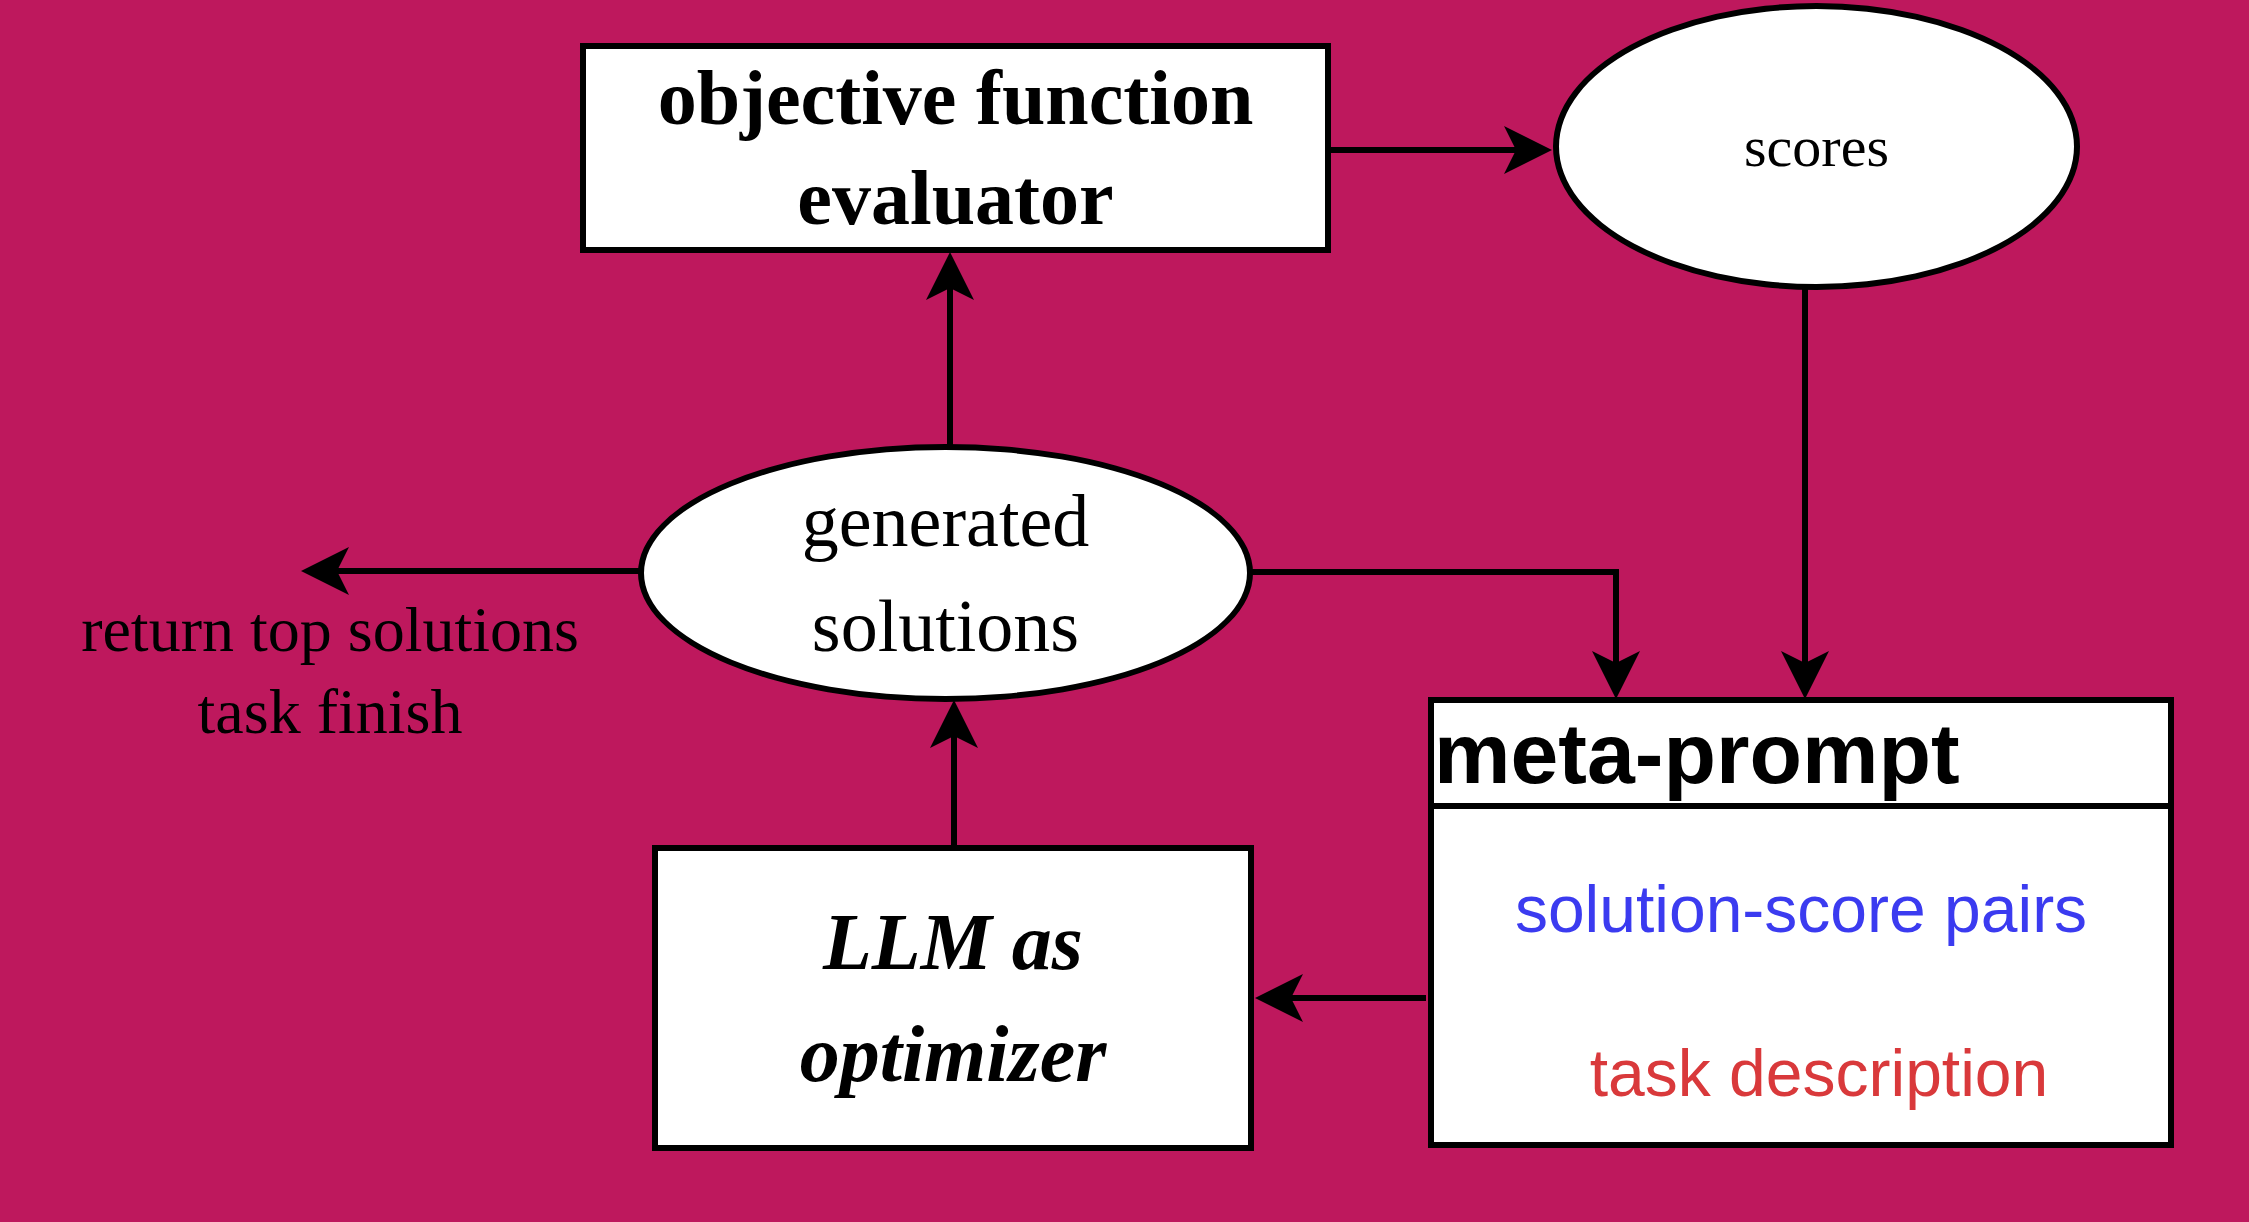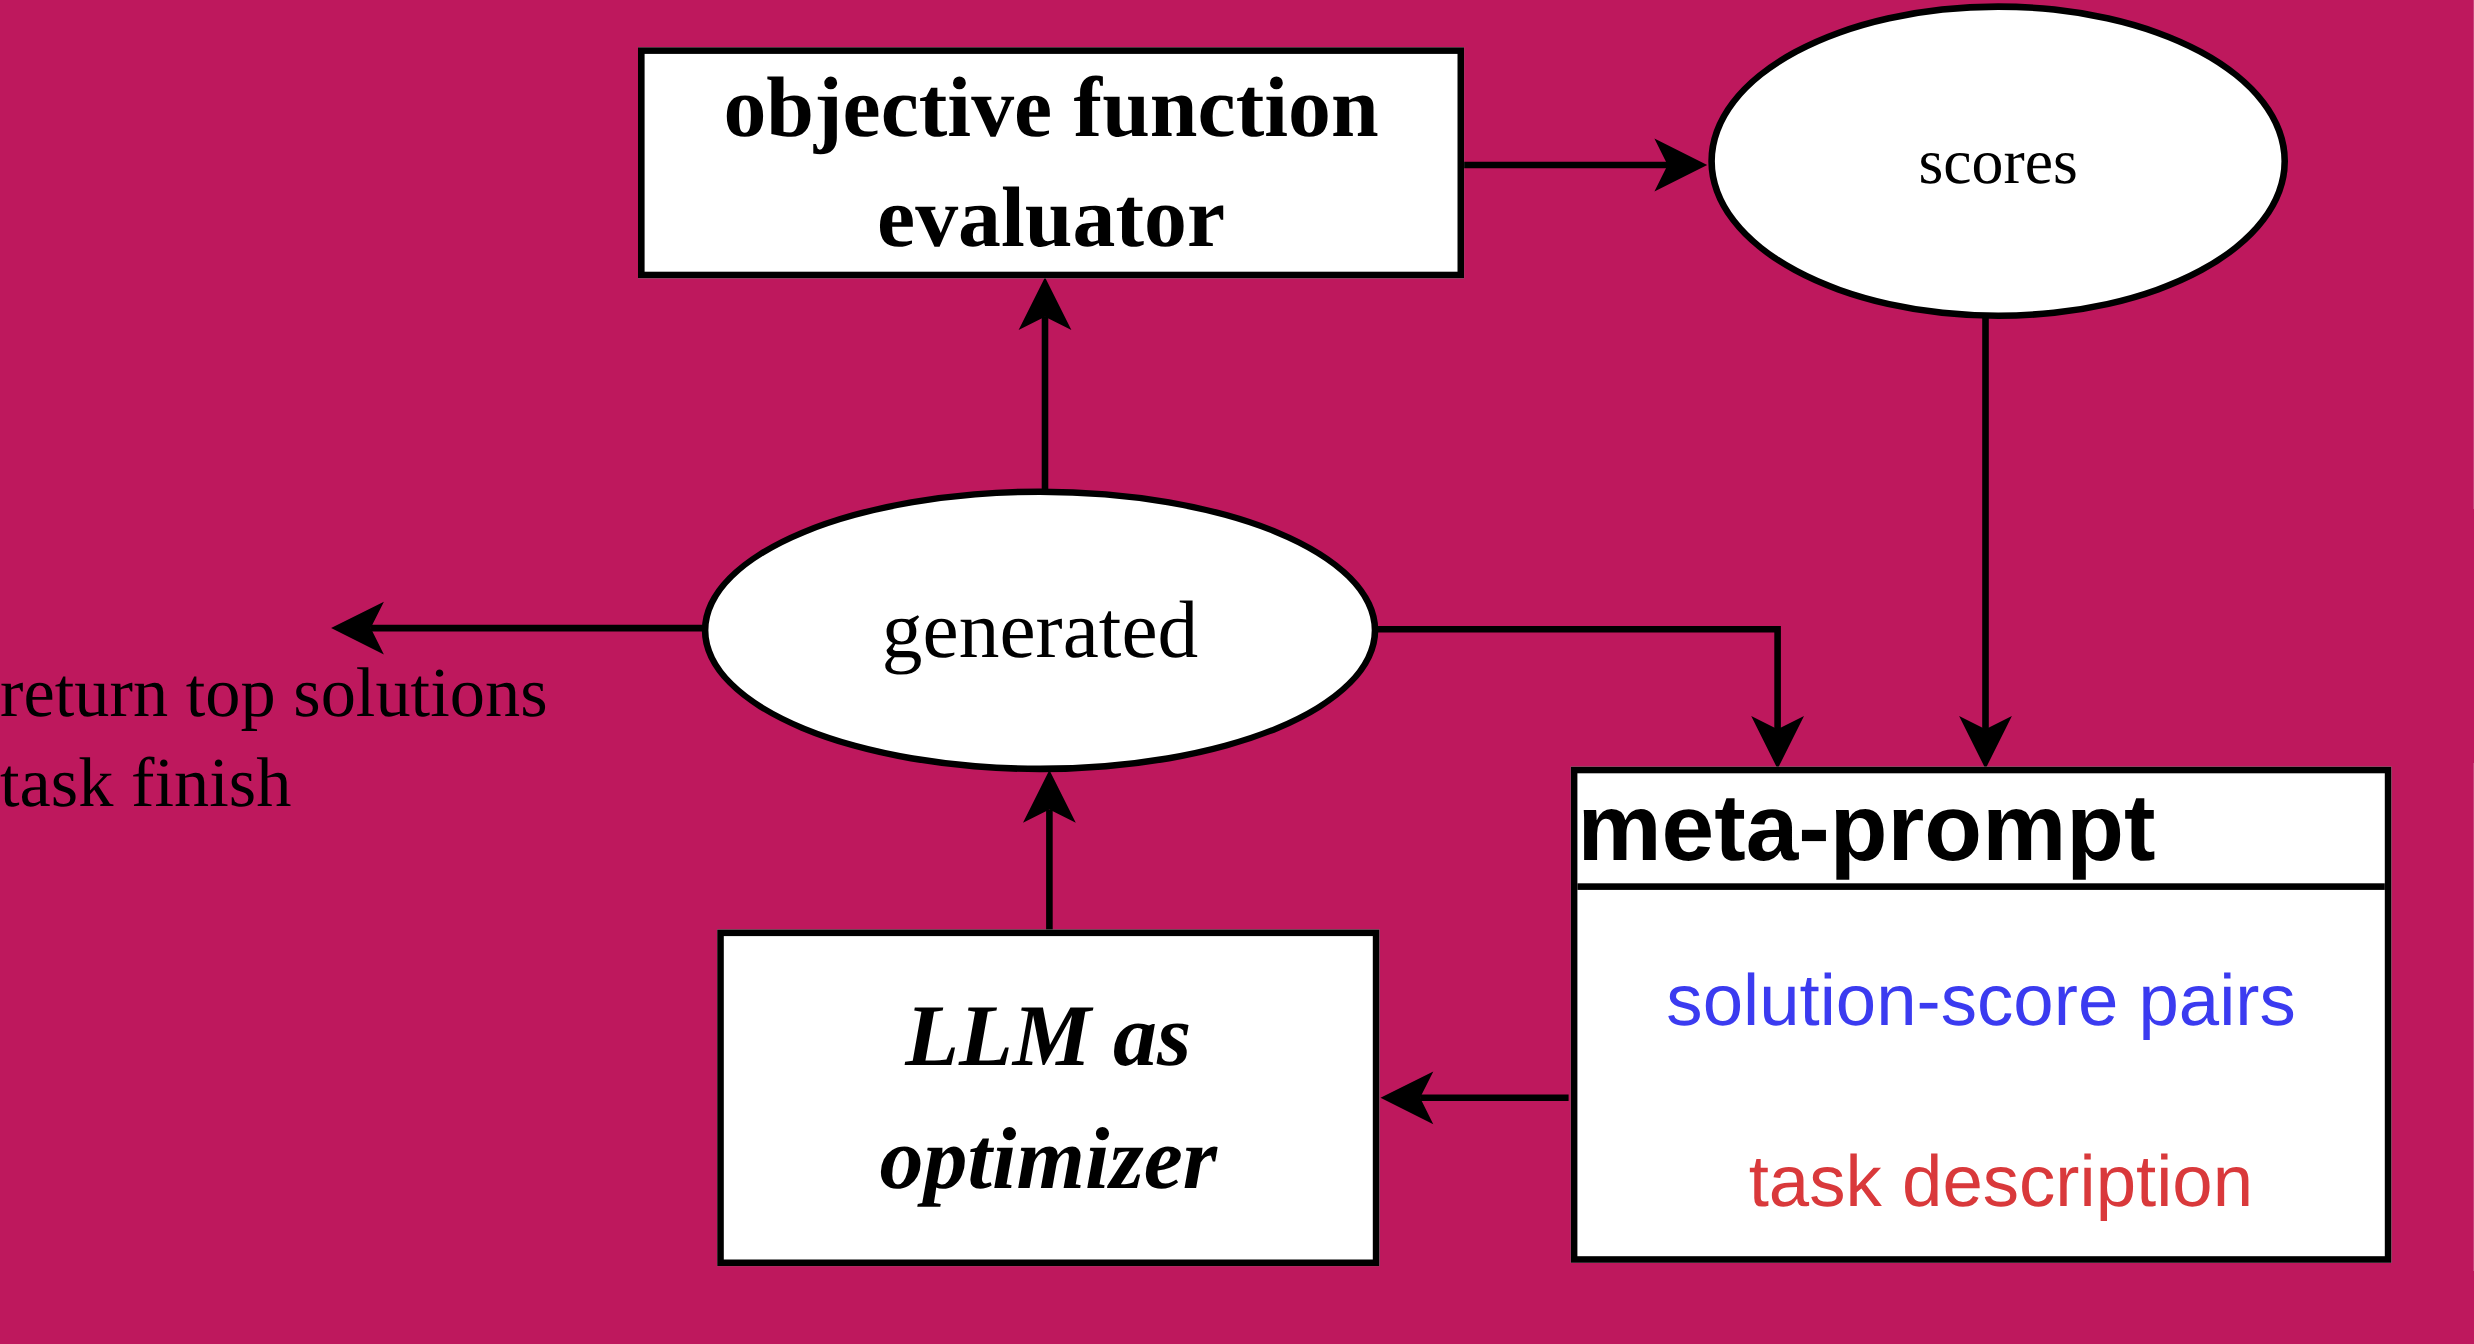--- a/index.html
+++ b/index.html
@@ -27,20 +27,21 @@
     text-align:center;
   }
   .ellipse{border-radius:50%;}
   .box-label{font-weight:bold;font-size:78px;line-height:100px;white-space:nowrap;}
   .llm-label{font-weight:bold;font-size:80px;line-height:112px;white-space:nowrap;}
   .ellipse-label{font-size:74px;line-height:92px;white-space:nowrap;}
   .scores-label{font-size:58px;line-height:80px;white-space:nowrap;}
   .note{
     position:absolute;
     left:0;top:589px;width:660px;
+    text-align:center;
     font-size:64px;line-height:82px;
     white-space:nowrap;
   }
   .meta{
     position:absolute;
     box-sizing:border-box;
     left:1428px;top:697px;width:746px;height:451px;
     background:#fff;border:6px solid #000;
   }
   .meta-header{
@@ -107,20 +108,21 @@
     <span class="box-label">objective function</span>
     <span class="box-label">evaluator</span>
   </div>
 
   <div class="node ellipse" style="left:1553px;top:3px;width:527px;height:287px;">
     <span class="scores-label">scores</span>
   </div>
 
   <div class="node ellipse" style="left:638px;top:444px;width:615px;height:258px;gap:13px;">
     <span class="ellipse-label">generated</span>
+    <span class="ellipse-label">solutions</span>
   </div>
 
   <div class="note">
     <div>return top solutions</div>
     <div>task finish</div>
   </div>
 
   <div class="node" style="left:652px;top:845px;width:602px;height:306px;font-style:italic;">
     <span class="llm-label">LLM as</span>
     <span class="llm-label">optimizer</span>

